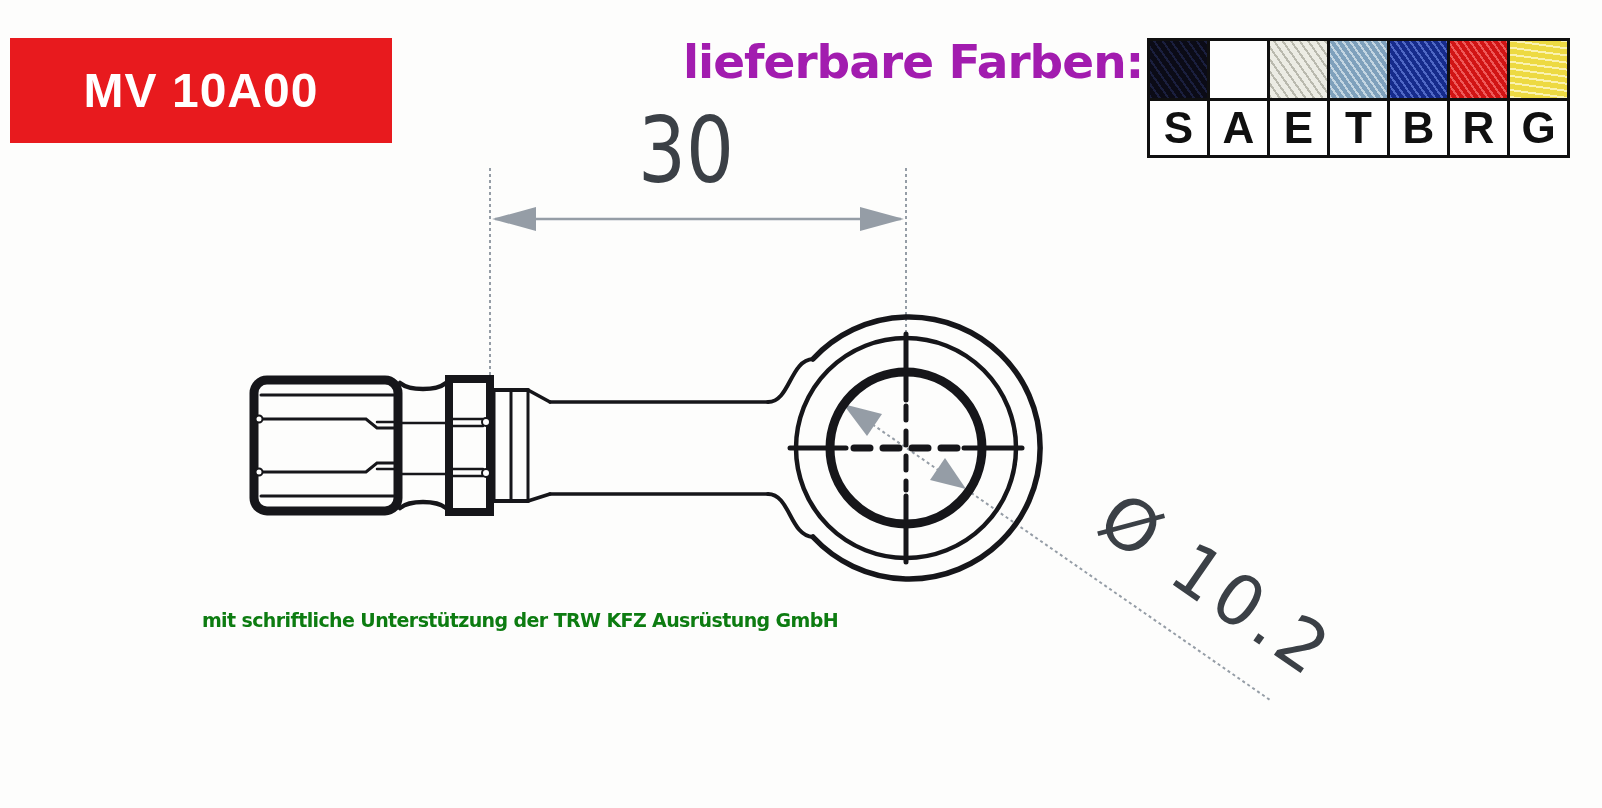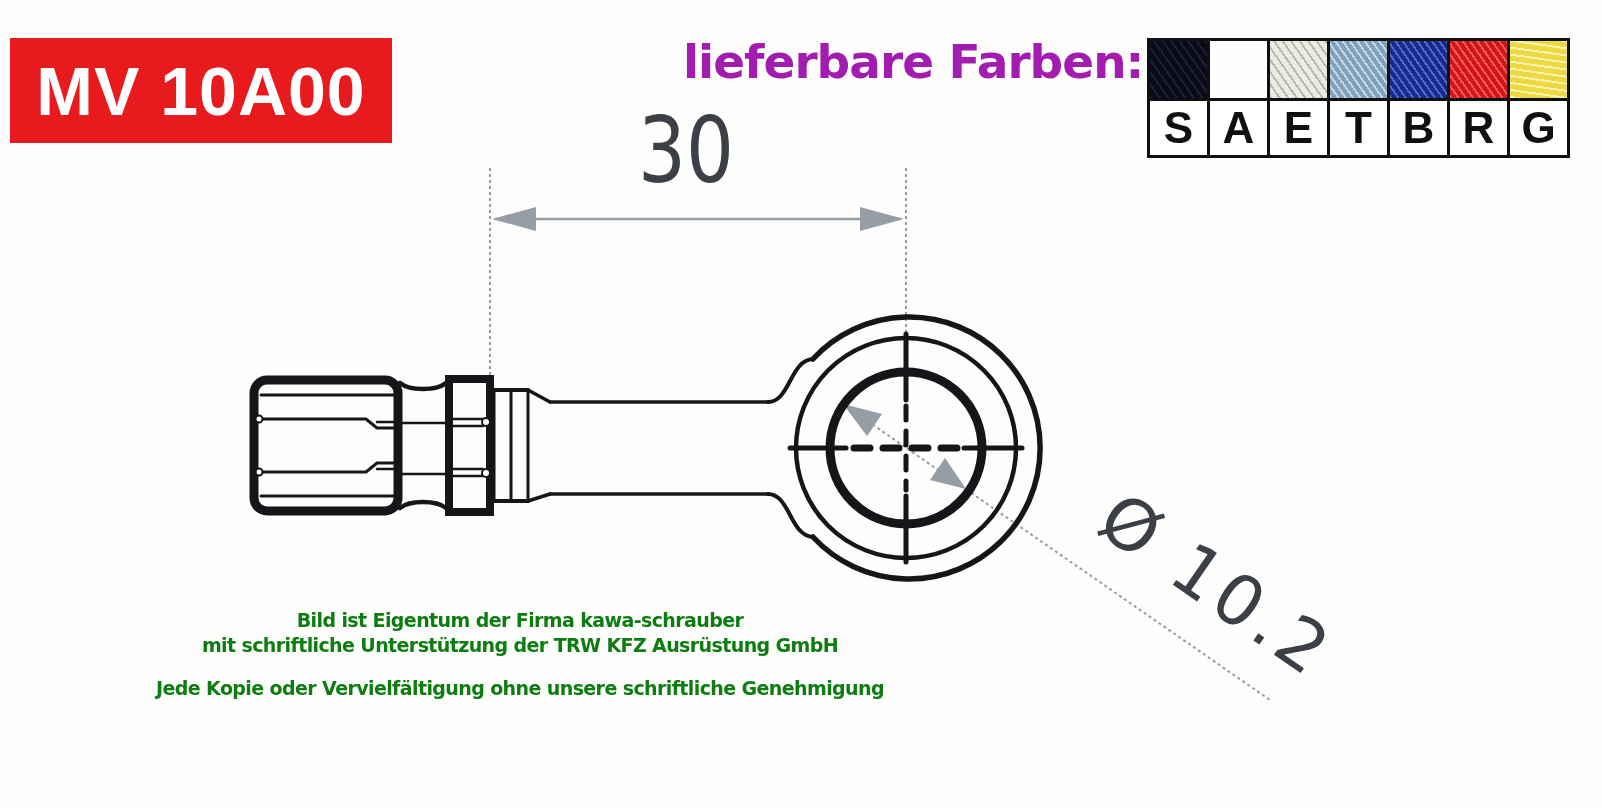--- a/index.html
+++ b/index.html
@@ -17,21 +17,21 @@
     font-family:"Liberation Sans", sans-serif;
     position:relative;
     overflow:hidden;
   }
   .stage{position:absolute;left:0;top:0;width:1602px;height:808px;}
 
   
   .part-label{
     position:absolute;left:10px;top:38px;width:382px;height:105px;
     display:flex;align-items:center;justify-content:center;
-    font-weight:bold;font-size:68px;letter-spacing:1px;
+    font-weight:bold;font-size:48px;letter-spacing:1px;
     font-family:"Liberation Sans", sans-serif;
   }
 
   
   .farben-title{
     position:absolute;left:683px;top:34px;
     font-family:"DejaVu Sans", sans-serif;
     font-weight:bold;font-size:47px;letter-spacing:-1px;
     white-space:nowrap;
   }
@@ -174,19 +174,17 @@
         <path d="M964 448 H1022" stroke-width="5"></path>
       </g>
     </g>
 
     <text class="dim-num" x="686" y="182" text-anchor="middle" font-size="90" textLength="96" lengthAdjust="spacingAndGlyphs">30</text>
 
     <text class="dim-num" transform="translate(1094,530) rotate(34.7)" font-size="70" letter-spacing="5">Ø 10.2</text>
   </svg>
 
   <div class="copyright" id="copyright-block" style="color: rgb(13, 124, 17);">
-      <div class="copy-line">Bild ist Eigentum der Firma kawa-schrauber</div>
       <div class="copy-line">mit schriftliche Unterstützung der TRW KFZ Ausrüstung GmbH</div>
       <div class="copy-gap"></div>
-      <div class="copy-line">Jede Kopie oder Vervielfältigung ohne unsere schriftliche Genehmigung</div>
     </div>
 
 </div>
 
 </body></html>

